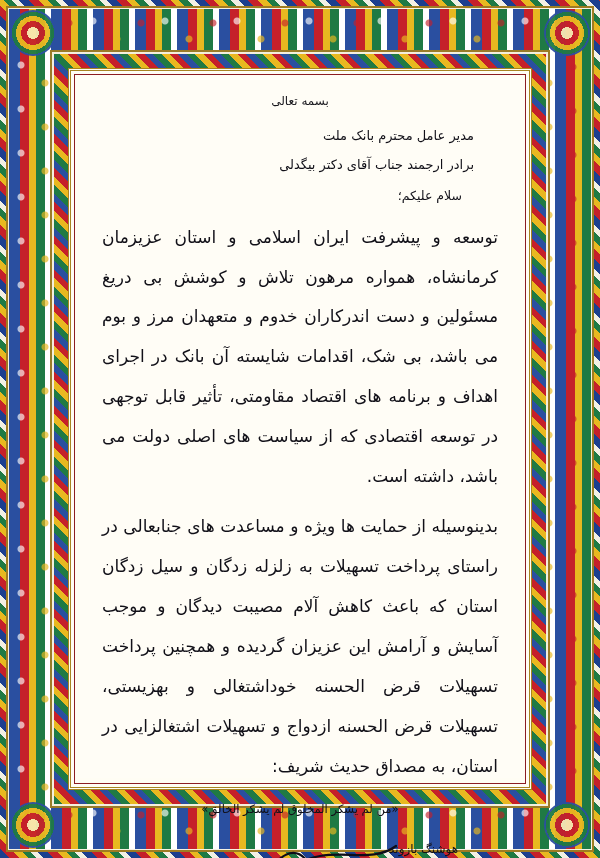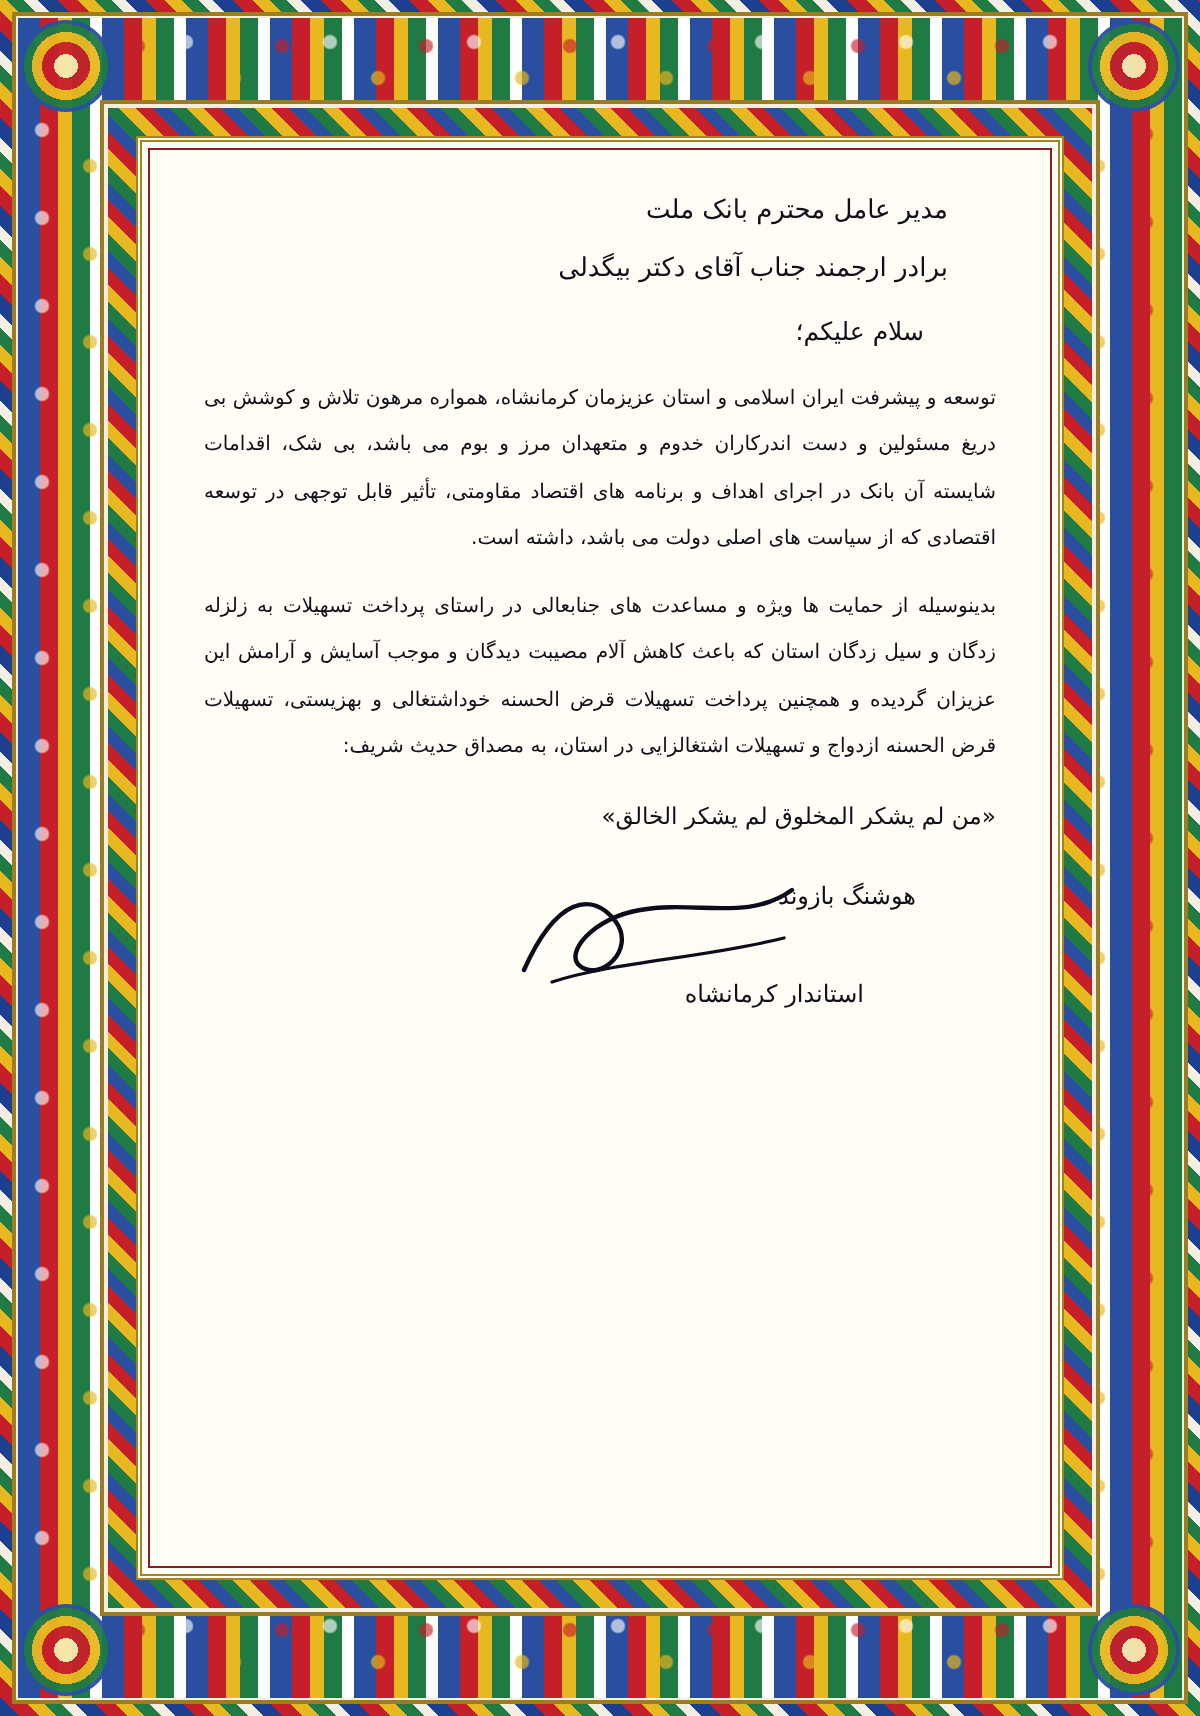--- a/index.html
+++ b/index.html
@@ -155,32 +155,32 @@
   }
 
   .greeting {
     font-size: 12.5px;
     line-height: 2.0;
     margin: 4px 0 10px 0;
     padding-right: 36px;
   }
 
   .para {
-    font-size: 10px;
+    font-size: 17px;
     line-height: 2.35;
     margin: 0 0 10px 0;
     text-align: justify;
     text-justify: inter-word;
   }
 
   .hadith {
     font-size: 11.6px;
     line-height: 2.2;
     margin: 6px 0 12px 0;
-    text-align: right;
+    text-align: center;
     letter-spacing: 0.3px;
   }
 
   .sign-block {
     margin-top: 16px;
     padding-right: 40px;
     font-size: 12px;
     line-height: 1.9;
     position: relative;
     height: 96px;
@@ -216,20 +216,21 @@
   <div class="frame-inner-gold"></div>
   <div class="frame-hairline"></div>
 
   <div class="rosette tl"></div>
   <div class="rosette tr"></div>
   <div class="rosette bl"></div>
   <div class="rosette br"></div>
 
   <div class="letter">
 
+    <div class="bismillah">بسمه تعالی</div>
 
     <div class="salutation">مدیر عامل محترم بانک ملت</div>
     <div class="salutation">برادر ارجمند جناب آقای دکتر بیگدلی</div>
 
     <div class="greeting">سلام علیکم؛</div>
 
     <p class="para">توسعه و پیشرفت ایران اسلامی و استان عزیزمان کرمانشاه، همواره مرهون تلاش و کوشش بی دریغ مسئولین و دست اندرکاران خدوم و متعهدان مرز و بوم می باشد، بی شک، اقدامات شایسته آن بانک در اجرای اهداف و برنامه های اقتصاد مقاومتی، تأثیر قابل توجهی در توسعه اقتصادی که از سیاست های اصلی دولت می باشد، داشته است.</p>
 
     <p class="para">بدینوسیله از حمایت ها ویژه و مساعدت های جنابعالی در راستای پرداخت تسهیلات به زلزله زدگان و سیل زدگان استان که باعث کاهش آلام مصیبت دیدگان و موجب آسایش و آرامش این عزیزان گردیده و همچنین پرداخت تسهیلات قرض الحسنه خوداشتغالی و بهزیستی، تسهیلات قرض الحسنه ازدواج و تسهیلات اشتغالزایی در استان، به مصداق حدیث شریف:</p>
 

